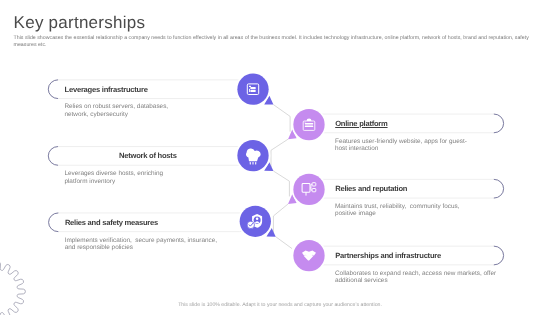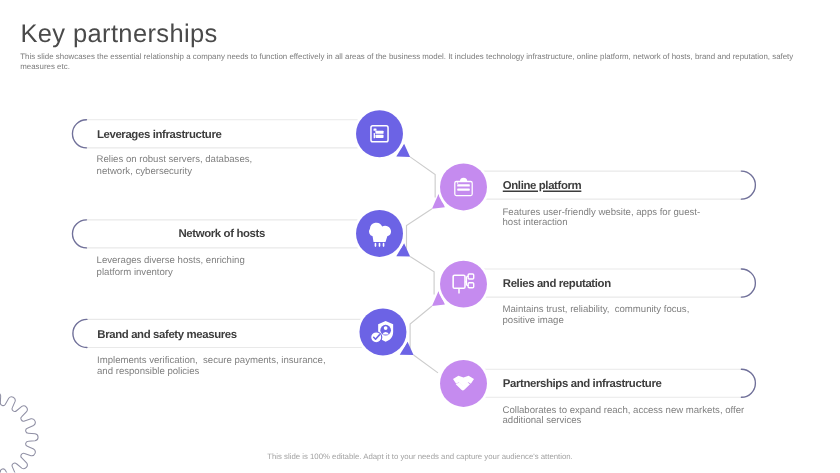--- a/index.html
+++ b/index.html
@@ -139,21 +139,21 @@
 
   <div class="texts">
     <div class="lbl" style="left:64.60px;top:84.70px;">Leverages infrastructure</div>
     <div class="desc" style="left:64.40px;top:103.40px;"><span>Relies on robust servers, databases,</span><br><span>network, cybersecurity</span></div>
     <div class="lbl" style="left:335.20px;top:118.90px;text-decoration:underline;">Online platform</div>
     <div class="desc" style="left:335.00px;top:137.60px;"><span>Features user-friendly website, apps for guest-</span><br><span>host interaction</span></div>
     <div class="lbl" style="left:77px;top:151.40px;margin-left:42px;">Network of hosts</div>
     <div class="desc" style="left:64.40px;top:170.10px;"><span>Leverages diverse hosts, enriching</span><br><span>platform inventory</span></div>
     <div class="lbl" style="left:335.20px;top:184.20px;">Relies and reputation</div>
     <div class="desc" style="left:335.00px;top:202.90px;"><span>Maintains trust, reliability,  community focus,</span><br><span>positive image</span></div>
-    <div class="lbl" style="left:64.90px;top:217.80px;">Brand and safety measures</div>
+    <div class="lbl" style="left:64.90px;top:217.80px;">Relies and safety measures</div>
     <div class="desc" style="left:64.70px;top:236.50px;"><span>Implements verification,  secure payments, insurance,</span><br><span>and responsible policies</span></div>
     <div class="lbl" style="left:335.20px;top:251.00px;">Partnerships and infrastructure</div>
     <div class="desc" style="left:335.00px;top:269.70px;"><span>Collaborates to expand reach, access new markets, offer</span><br><span>additional services</span></div>
   </div>
 
   <div class="title">Key partnerships</div>
   <div class="subtitle">This slide showcases the essential relationship a company needs to function effectively in all areas of the business model. It includes technology infrastructure, online platform, network of hosts, brand and reputation, safety measures etc.</div>
   <div class="footer">This slide is 100% editable. Adapt it to your needs and capture your audience's attention.</div>
 </div>
 

